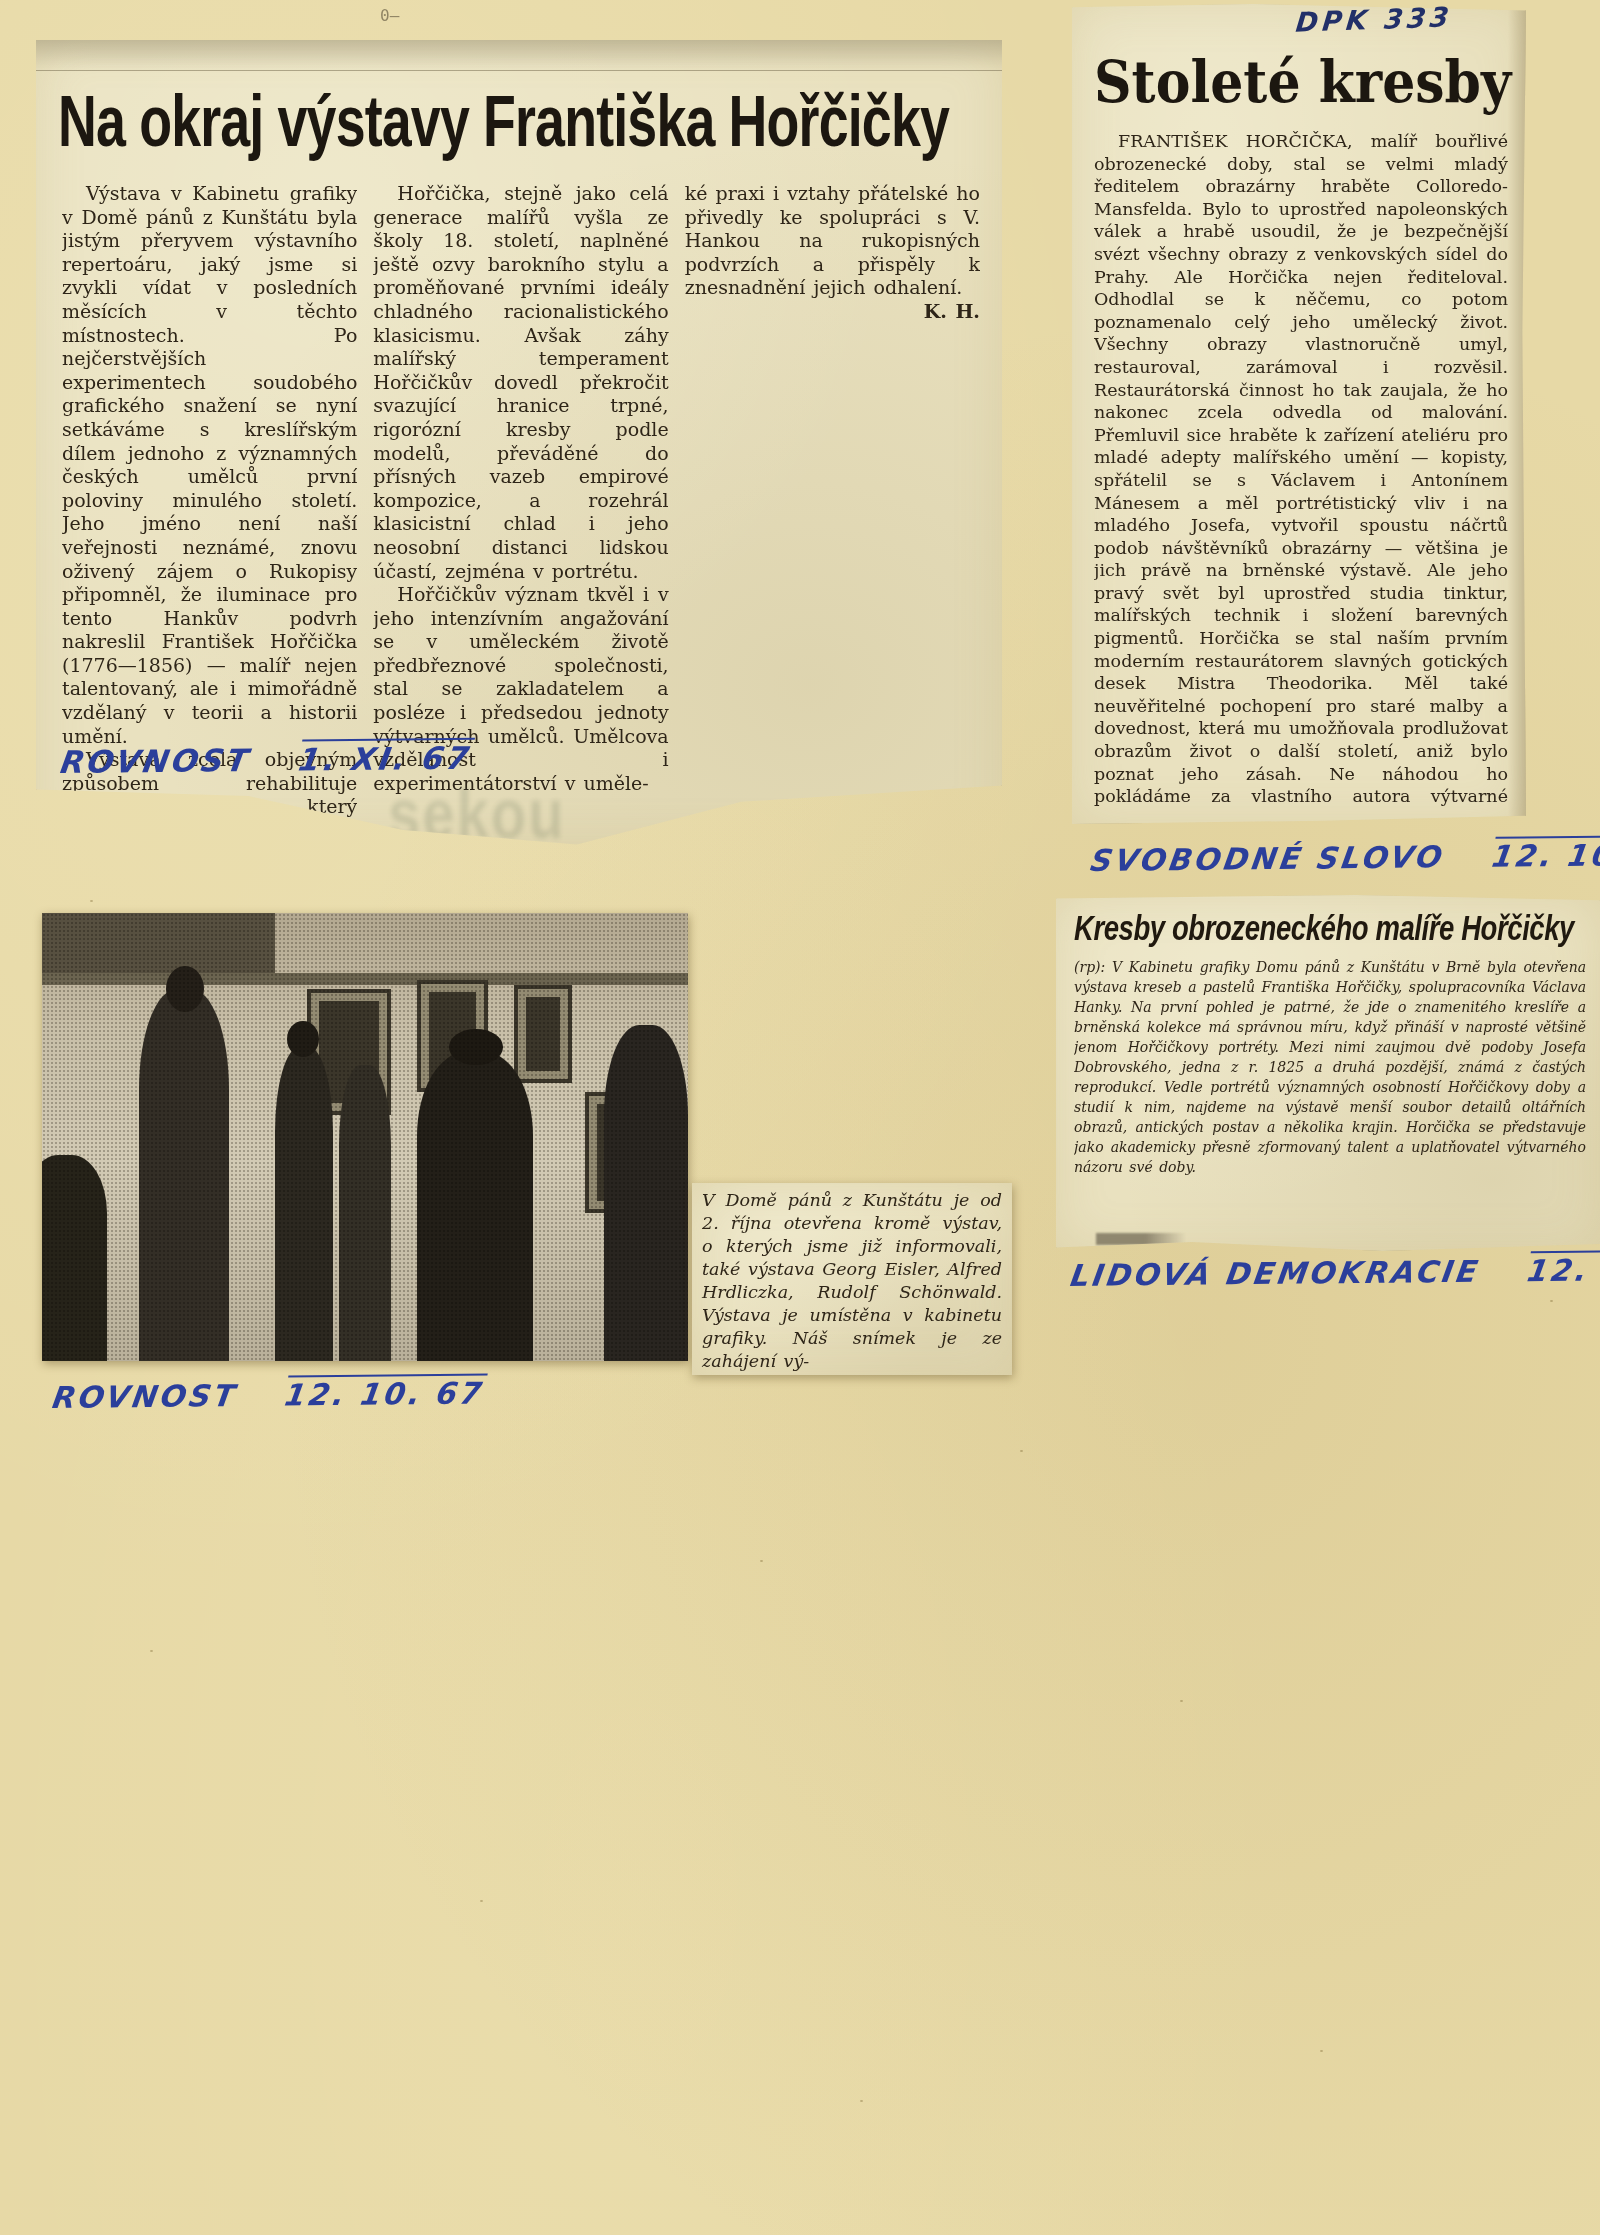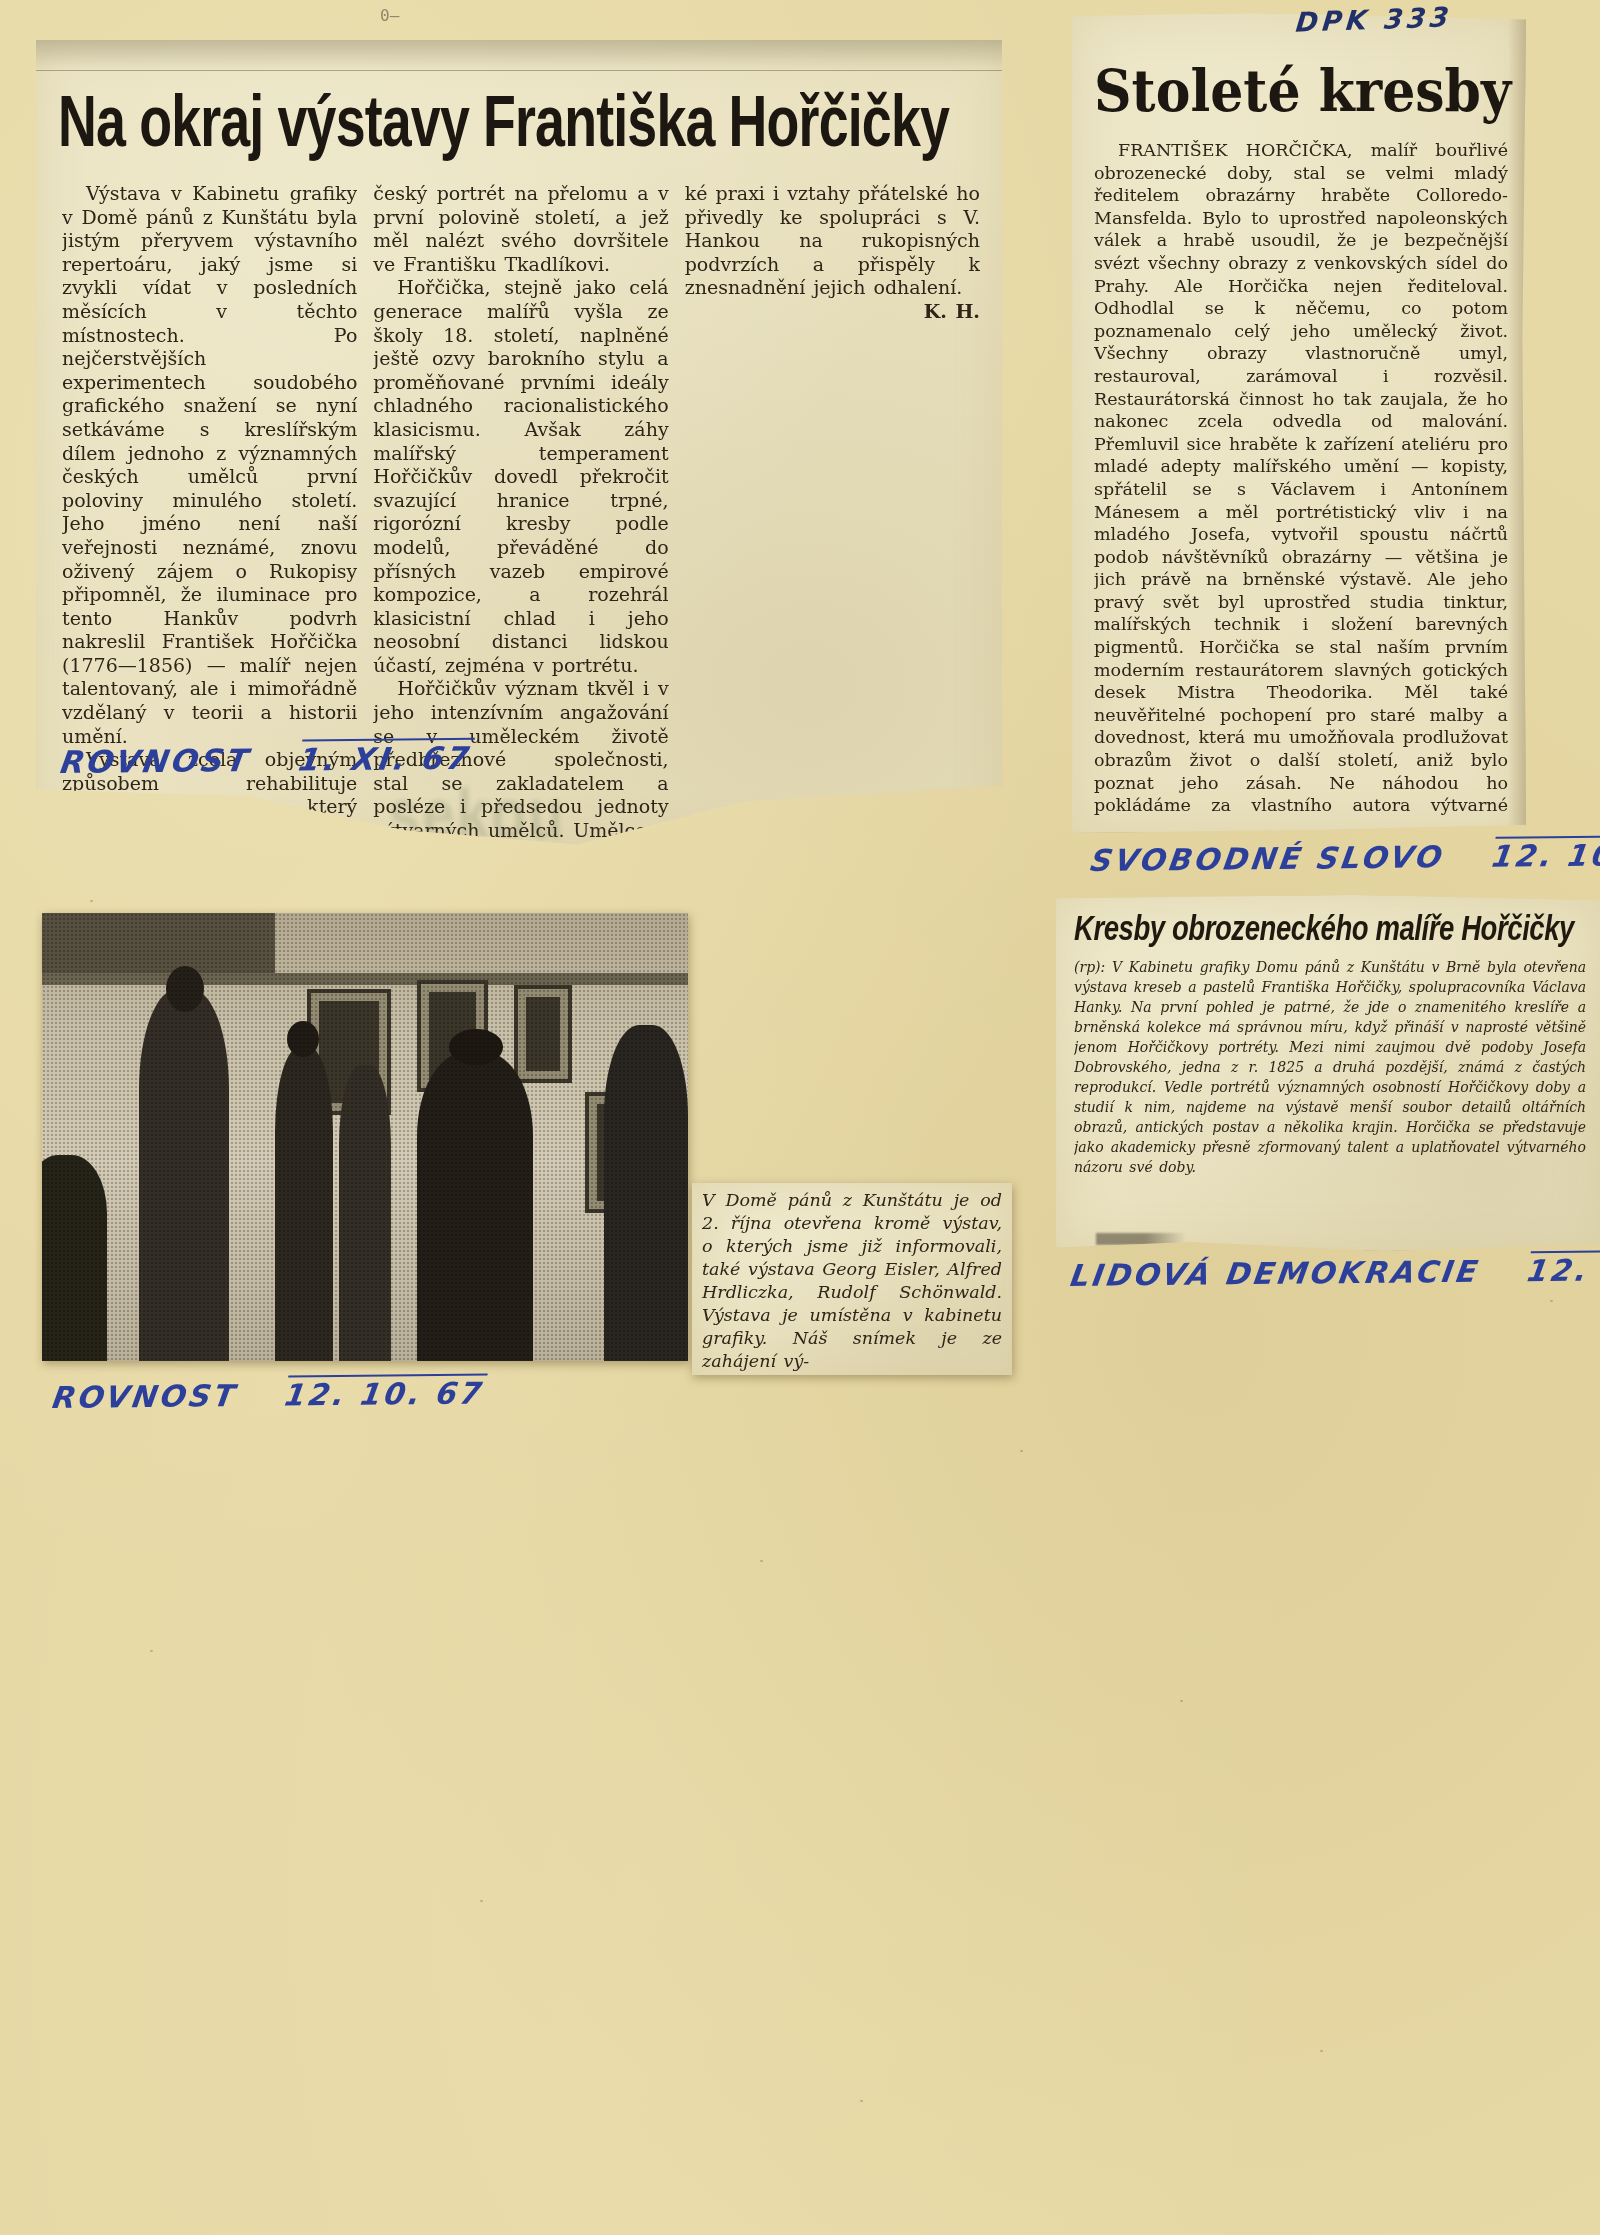--- a/index.html
+++ b/index.html
@@ -84,21 +84,21 @@
     border-radius:50%;background:#201c15;}
   .pD{left:46%;top:34%;width:8%;height:69%;background:#332f26;}
   .pE{left:58%;top:31%;width:18%;height:72%;background:#231f18;}
   .pE:before{content:"";position:absolute;left:28%;top:-7%;width:46%;height:11%;
     border-radius:50%;background:#1d1912;}
   .pF{left:87%;top:25%;width:13%;height:78%;background:#292520;}
   
   .caption{left:692px;top:1183px;width:320px;height:192px;padding:6px 10px;
     box-sizing:border-box;font-style:italic;font-size:17.5px;line-height:23px;}
   
-  .clip2{left:1072px;top:13px;width:454px;height:820px;
+  .clip2{left:1072px;top:4px;width:454px;height:820px;
     clip-path:polygon(0 .4%,40% 0,100% .8%,99.2% 40%,100% 99%,55% 99.6%,0 100%);
     background-image:
       linear-gradient(90deg, transparent 96%, rgba(90,70,30,.25) 100%),
       radial-gradient(ellipse at 30% 20%, rgba(255,255,240,.25), transparent 60%);}
   .clip2 .headline{position:absolute;left:22px;top:42px;margin:0;white-space:nowrap;
     font-family:"DejaVu Serif",serif;font-weight:700;font-size:56px;color:#1c1710;
     transform:scale(.93,1.05);transform-origin:left top;letter-spacing:0px;}
   .clip2 .body{position:absolute;left:22px;right:18px;top:126px;bottom:14px;
     font-size:17.5px;line-height:22.6px;overflow:hidden;}
   
@@ -140,21 +140,20 @@
 
   <div class="clipping clip1">
     <div class="tear-strip"></div>
     <h1 class="headline">Na okraj výstavy Františka Hořčičky</h1>
     <div class="columns newsprint">
       <div class="col">
         <p>Výstava v Kabinetu grafiky v Domě pánů z Kunštátu byla jistým přeryvem výstavního repertoáru, jaký jsme si zvykli vídat v posledních měsících v těchto místnostech. Po nejčerstvějších experimentech soudobého grafického snažení se nyní setkáváme s kreslířským dílem jednoho z významných českých umělců první poloviny minulého století. Jeho jméno není naší veřejnosti neznámé, znovu oživený zájem o Rukopisy připomněl, že iluminace pro tento Hankův podvrh nakreslil František Hořčička (1776—1856) — malíř nejen talentovaný, ale i mimořádně vzdělaný v teorii a historii umění.</p>
         <p>Výstava zcela objevným způsobem rehabilituje kreslíře-portretistu, který nezaslouženě byl odsunut do polozapomenutí proslulostí svého vrstevníka Antonína Machka. Oba představují v nejvyšších polohách</p>
       </div>
       <div class="col">
-        <p class="cont">český portrét na přelomu a v první polovině století, a jež měl nalézt svého dovršitele ve Františku Tkadlíkovi.</p>
         <p>Hořčička, stejně jako celá generace malířů vyšla ze školy 18. století, naplněné ještě ozvy barokního stylu a proměňované prvními ideály chladného racionalistického klasicismu. Avšak záhy malířský temperament Hořčičkův dovedl překročit svazující hranice trpné, rigorózní kresby podle modelů, převáděné do přísných vazeb empirové kompozice, a rozehrál klasicistní chlad i jeho neosobní distanci lidskou účastí, zejména v portrétu.</p>
         <p>Hořčičkův význam tkvěl i v jeho intenzívním angažování se v uměleckém životě předbřeznové společnosti, stal se zakladatelem a posléze i předsedou jednoty výtvarných umělců. Umělcova vzdělanost i experimentátorství v uměle-</p>
       </div>
       <div class="col">
         <p class="cont">
           <span>ké praxi i vztahy přátelské ho přivedly ke spolupráci s V. Hankou na rukopisných podvrzích a přispěly k znesnadnění jejich odhalení.</span>
           <span class="kh-sign">K. H.</span>
         </p>
       </div>
     </div>

